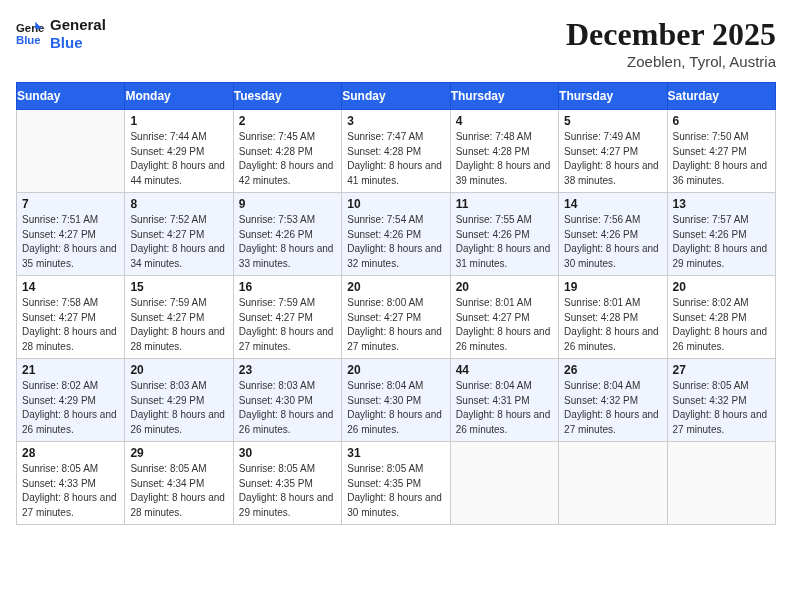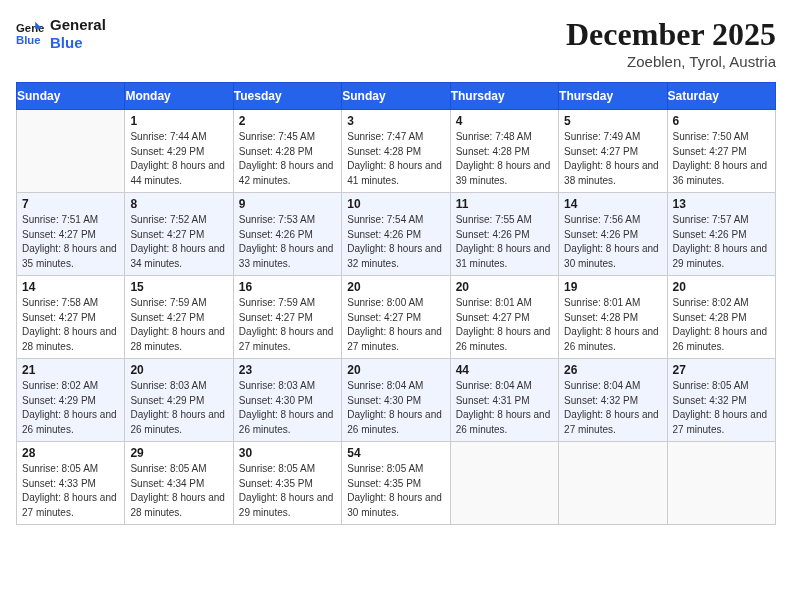--- a/index.html
+++ b/index.html
@@ -361,21 +361,21 @@
       </td>
         <td>
         <div class="day-number">30</div>
         <div class="day-info">
           Sunrise: 8:05 AM<br>
           Sunset: 4:35 PM<br>
           Daylight: 8 hours and 29 minutes.
         </div>
       </td>
         <td>
-        <div class="day-number">54</div>
+        <div class="day-number">31</div>
         <div class="day-info">
           Sunrise: 8:05 AM<br>
           Sunset: 4:35 PM<br>
           Daylight: 8 hours and 30 minutes.
         </div>
       </td>
         <td class="empty"></td>
         <td class="empty"></td>
         <td class="empty"></td>
       </tr>

